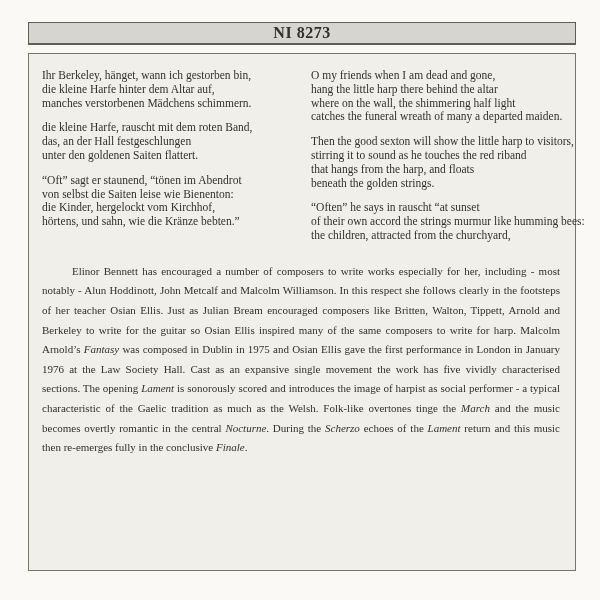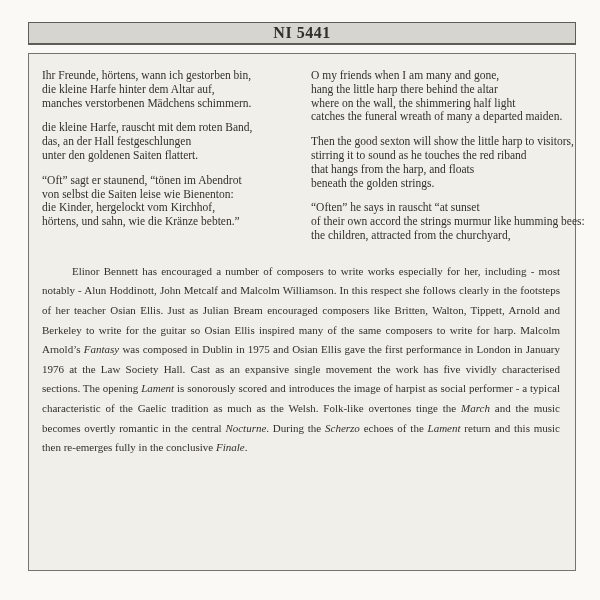--- a/index.html
+++ b/index.html
@@ -62,47 +62,47 @@
     text-indent: 30px;
   }
   .essay i { font-style: italic; }
 </style>
 </head>
 <body>
 
 <div class="scan-page">
 
   <div class="catalog-bar">
-    <span>NI 5441</span>
+    <span>NI 8273</span>
   </div>
 
   <div class="booklet-panel">
 
     <div class="poem-columns">
       <div class="poem-col german">
           <div class="stanza">
-            <div>Ihr Freunde, hörtens, wann ich gestorben bin,</div>
+            <div>Ihr Berkeley, hänget, wann ich gestorben bin,</div>
             <div>die kleine Harfe hinter dem Altar auf,</div>
             <div>manches verstorbenen Mädchens schimmern.</div>
           </div>
           <div class="stanza">
             <div>die kleine Harfe, rauscht mit dem roten Band,</div>
             <div>das, an der Hall festgeschlungen</div>
             <div>unter den goldenen Saiten flattert.</div>
           </div>
           <div class="stanza">
             <div>“Oft” sagt  er staunend, “tönen im Abendrot</div>
             <div>von selbst die Saiten leise wie Bienenton:</div>
             <div>die Kinder, hergelockt vom Kirchhof,</div>
             <div>hörtens, und sahn, wie die Kränze bebten.”</div>
           </div>
         </div>
       <div class="poem-col english">
           <div class="stanza">
-            <div>O my friends when I am many and gone,</div>
+            <div>O my friends when I am dead and gone,</div>
             <div>hang the little harp there behind the altar</div>
             <div>where on the wall, the shimmering half light</div>
             <div>catches the funeral wreath of many a departed maiden.</div>
           </div>
           <div class="stanza">
             <div>Then the good sexton will show the little harp to visitors,</div>
             <div>stirring it to sound as he touches the red riband</div>
             <div>that hangs from the harp, and floats</div>
             <div>beneath the golden strings.</div>
           </div>

